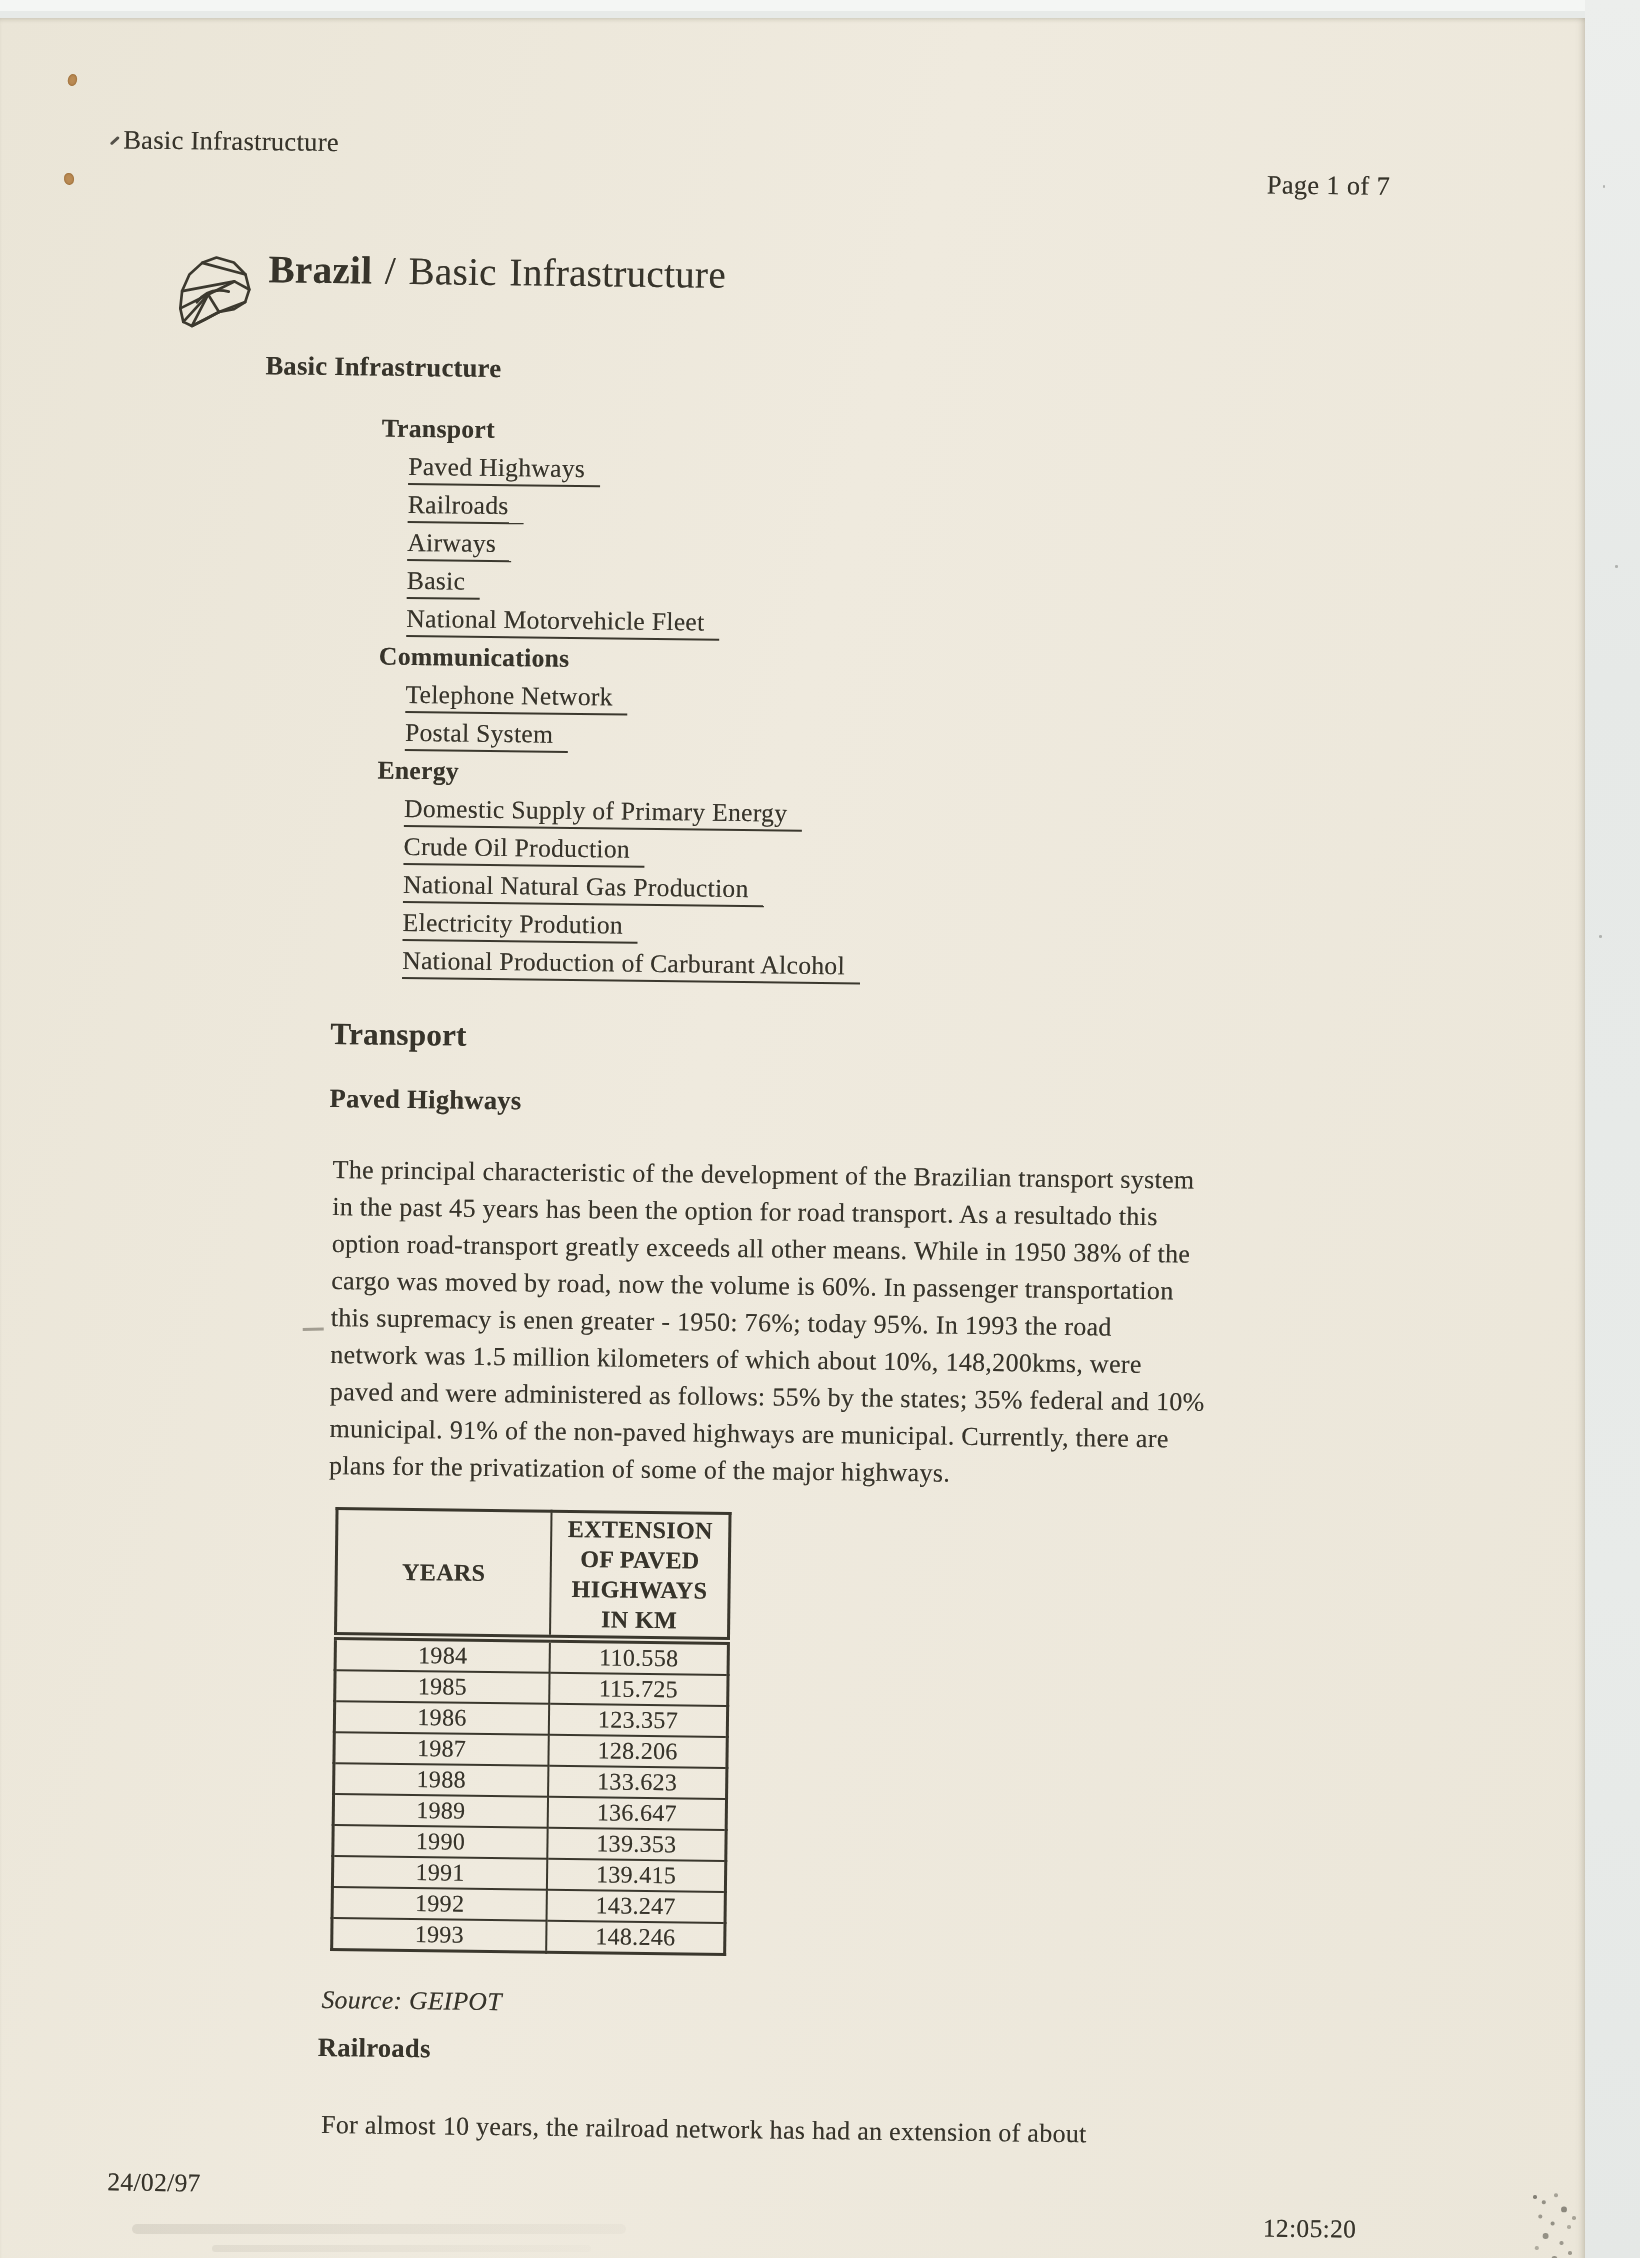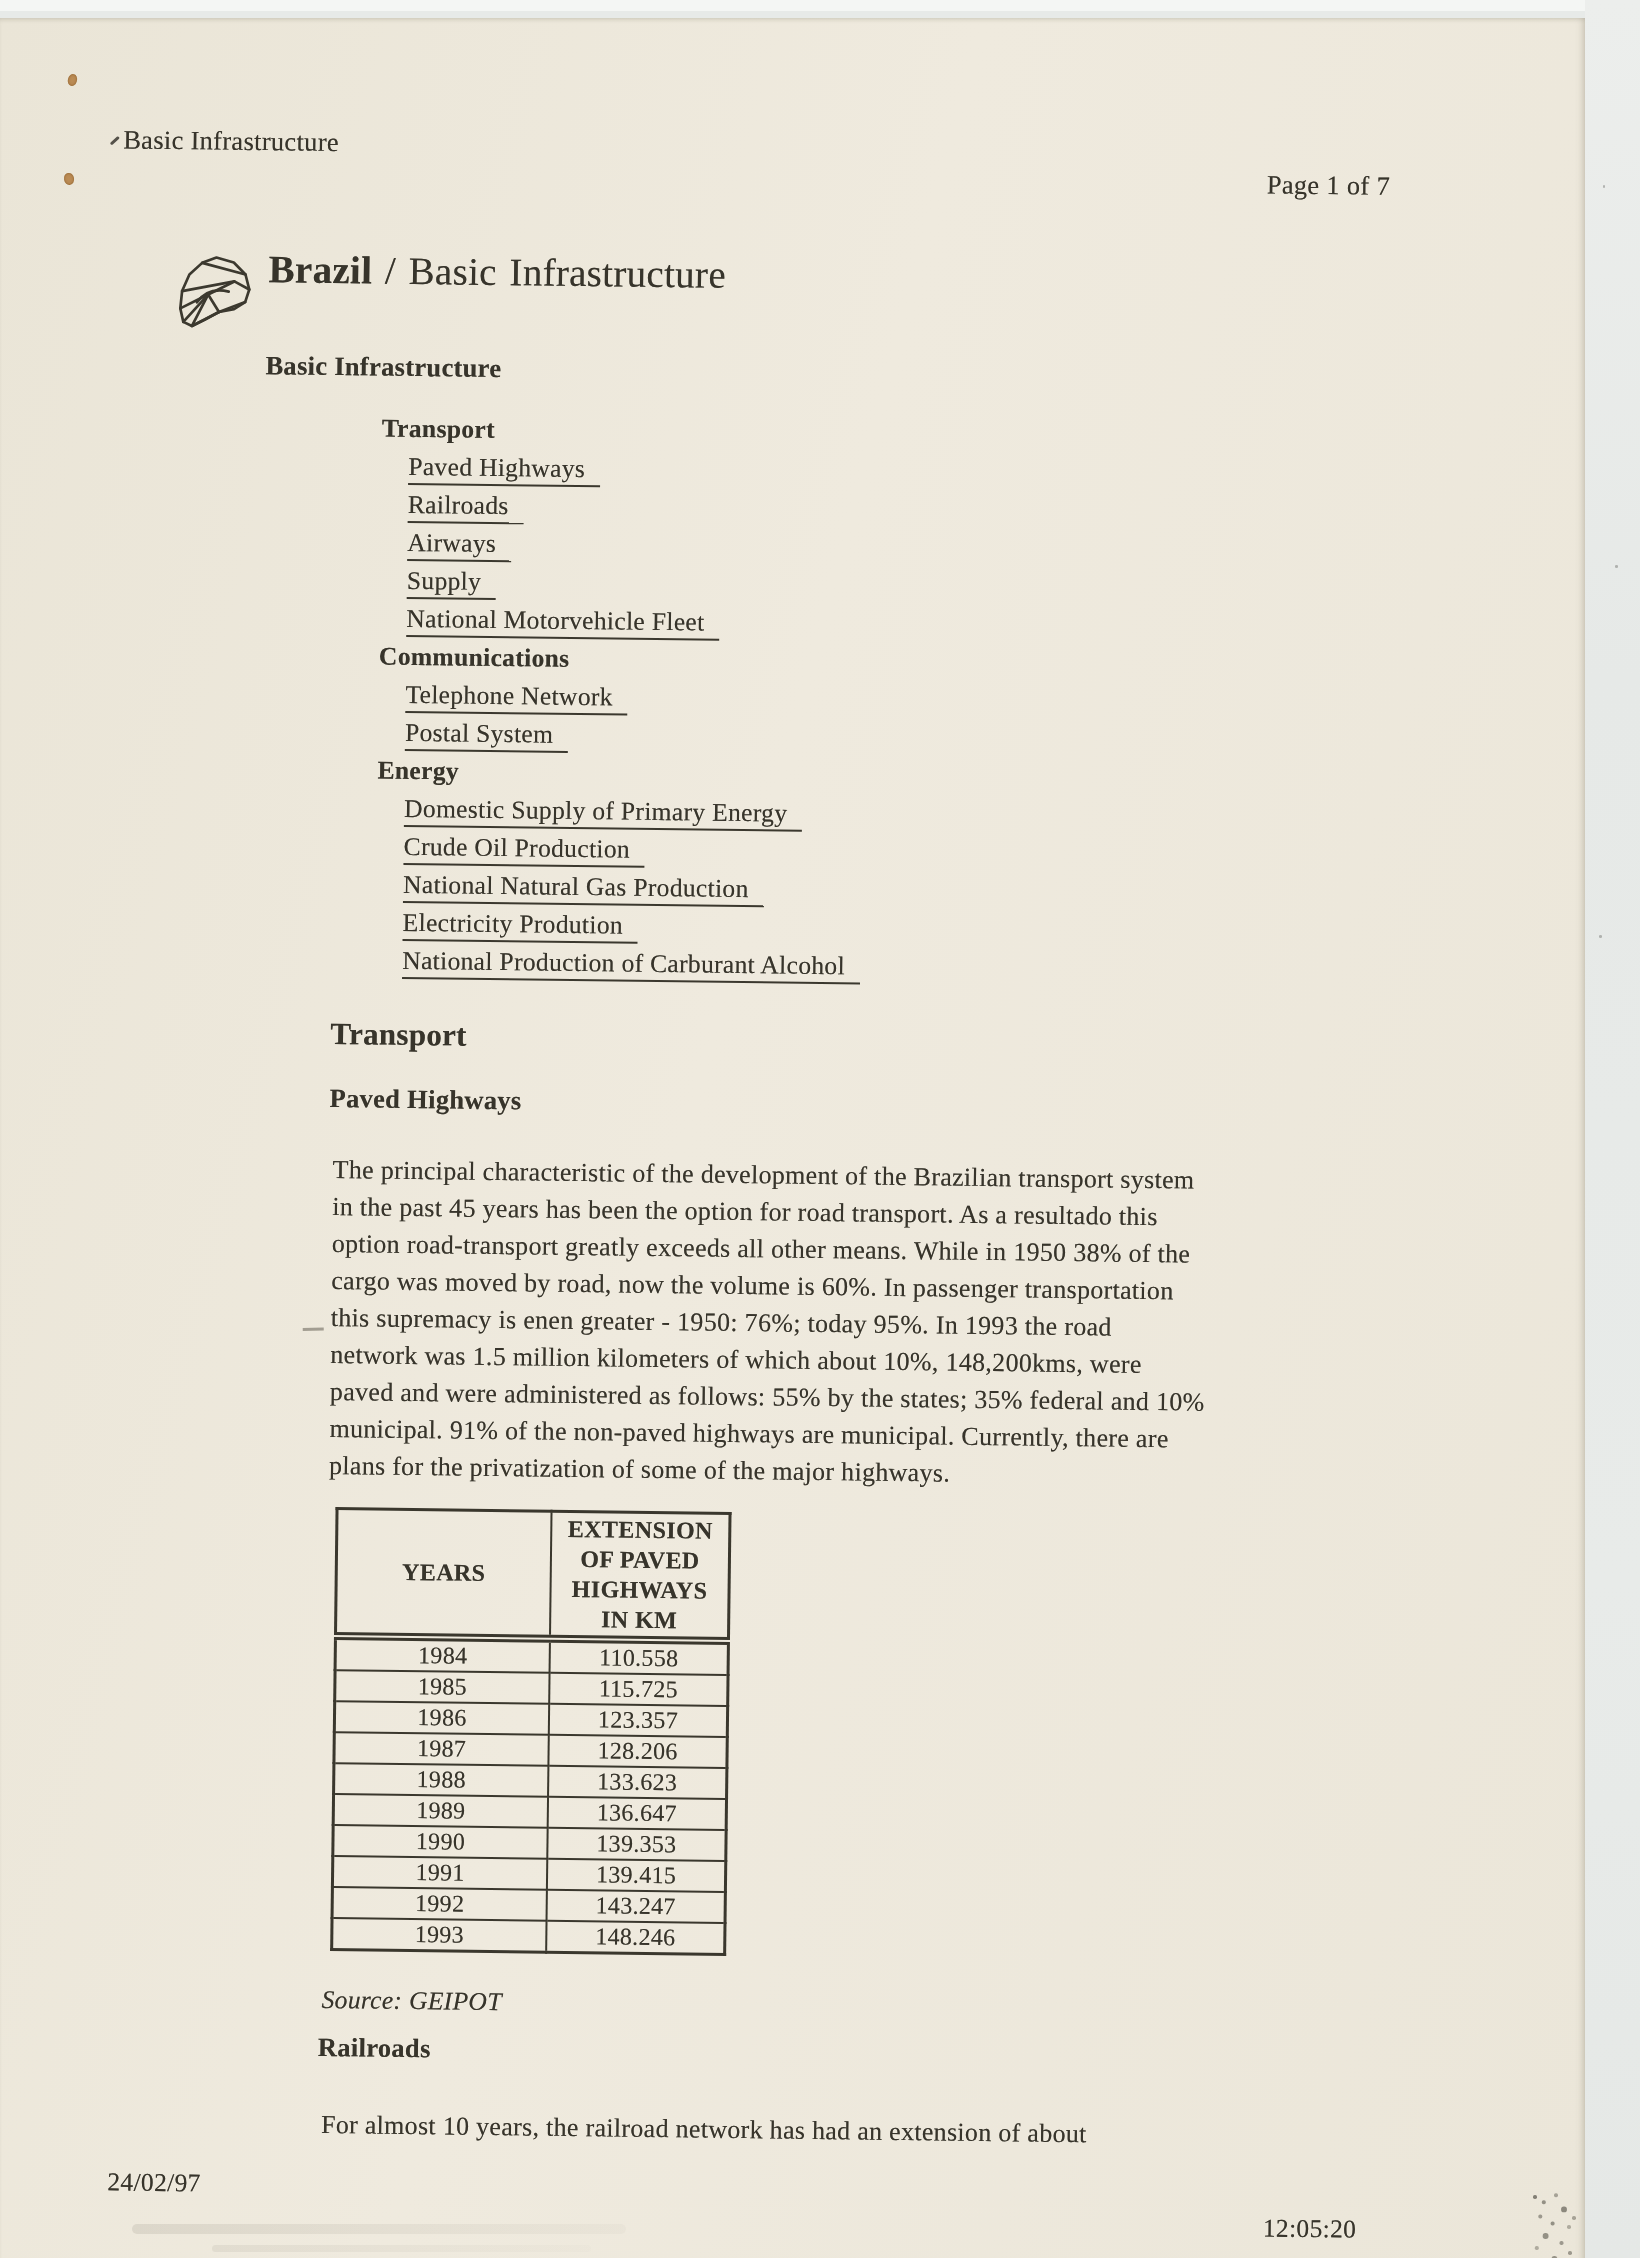--- a/index.html
+++ b/index.html
@@ -137,21 +137,21 @@
 
       <div class="abs doc-title"><span class="b">Brazil</span><span> / Basic Infrastructure</span></div>
 
       <div class="abs toc-heading">Basic Infrastructure</div>
 
       <div class="abs toc" id="toc">
           <div class="toc-row toc-group">Transport</div>
           <div class="toc-row toc-linkrow"><span class="link-text">Paved Highways</span></div>
           <div class="toc-row toc-linkrow"><span class="link-text">Railroads</span></div>
           <div class="toc-row toc-linkrow"><span class="link-text">Airways</span></div>
-          <div class="toc-row toc-linkrow"><span class="link-text">Supply</span></div>
+          <div class="toc-row toc-linkrow"><span class="link-text">Basic</span></div>
           <div class="toc-row toc-linkrow"><span class="link-text">National Motorvehicle Fleet</span></div>
           <div class="toc-row toc-group">Communications</div>
           <div class="toc-row toc-linkrow"><span class="link-text">Telephone Network</span></div>
           <div class="toc-row toc-linkrow"><span class="link-text">Postal System</span></div>
           <div class="toc-row toc-group">Energy</div>
           <div class="toc-row toc-linkrow"><span class="link-text">Domestic Supply of Primary Energy</span></div>
           <div class="toc-row toc-linkrow"><span class="link-text">Crude Oil Production</span></div>
           <div class="toc-row toc-linkrow"><span class="link-text">National Natural Gas Production</span></div>
           <div class="toc-row toc-linkrow"><span class="link-text">Electricity Prodution</span></div>
           <div class="toc-row toc-linkrow"><span class="link-text">National Production of Carburant Alcohol</span></div>

